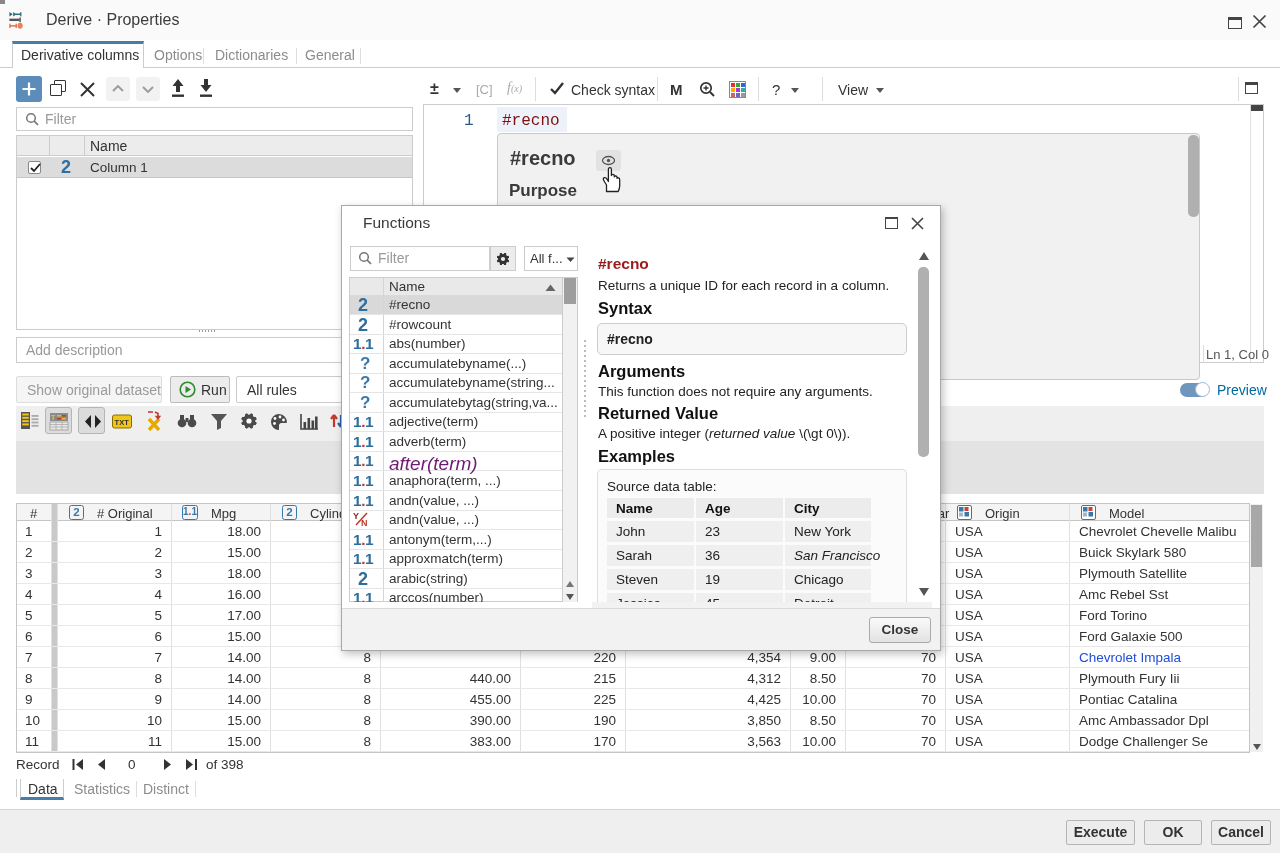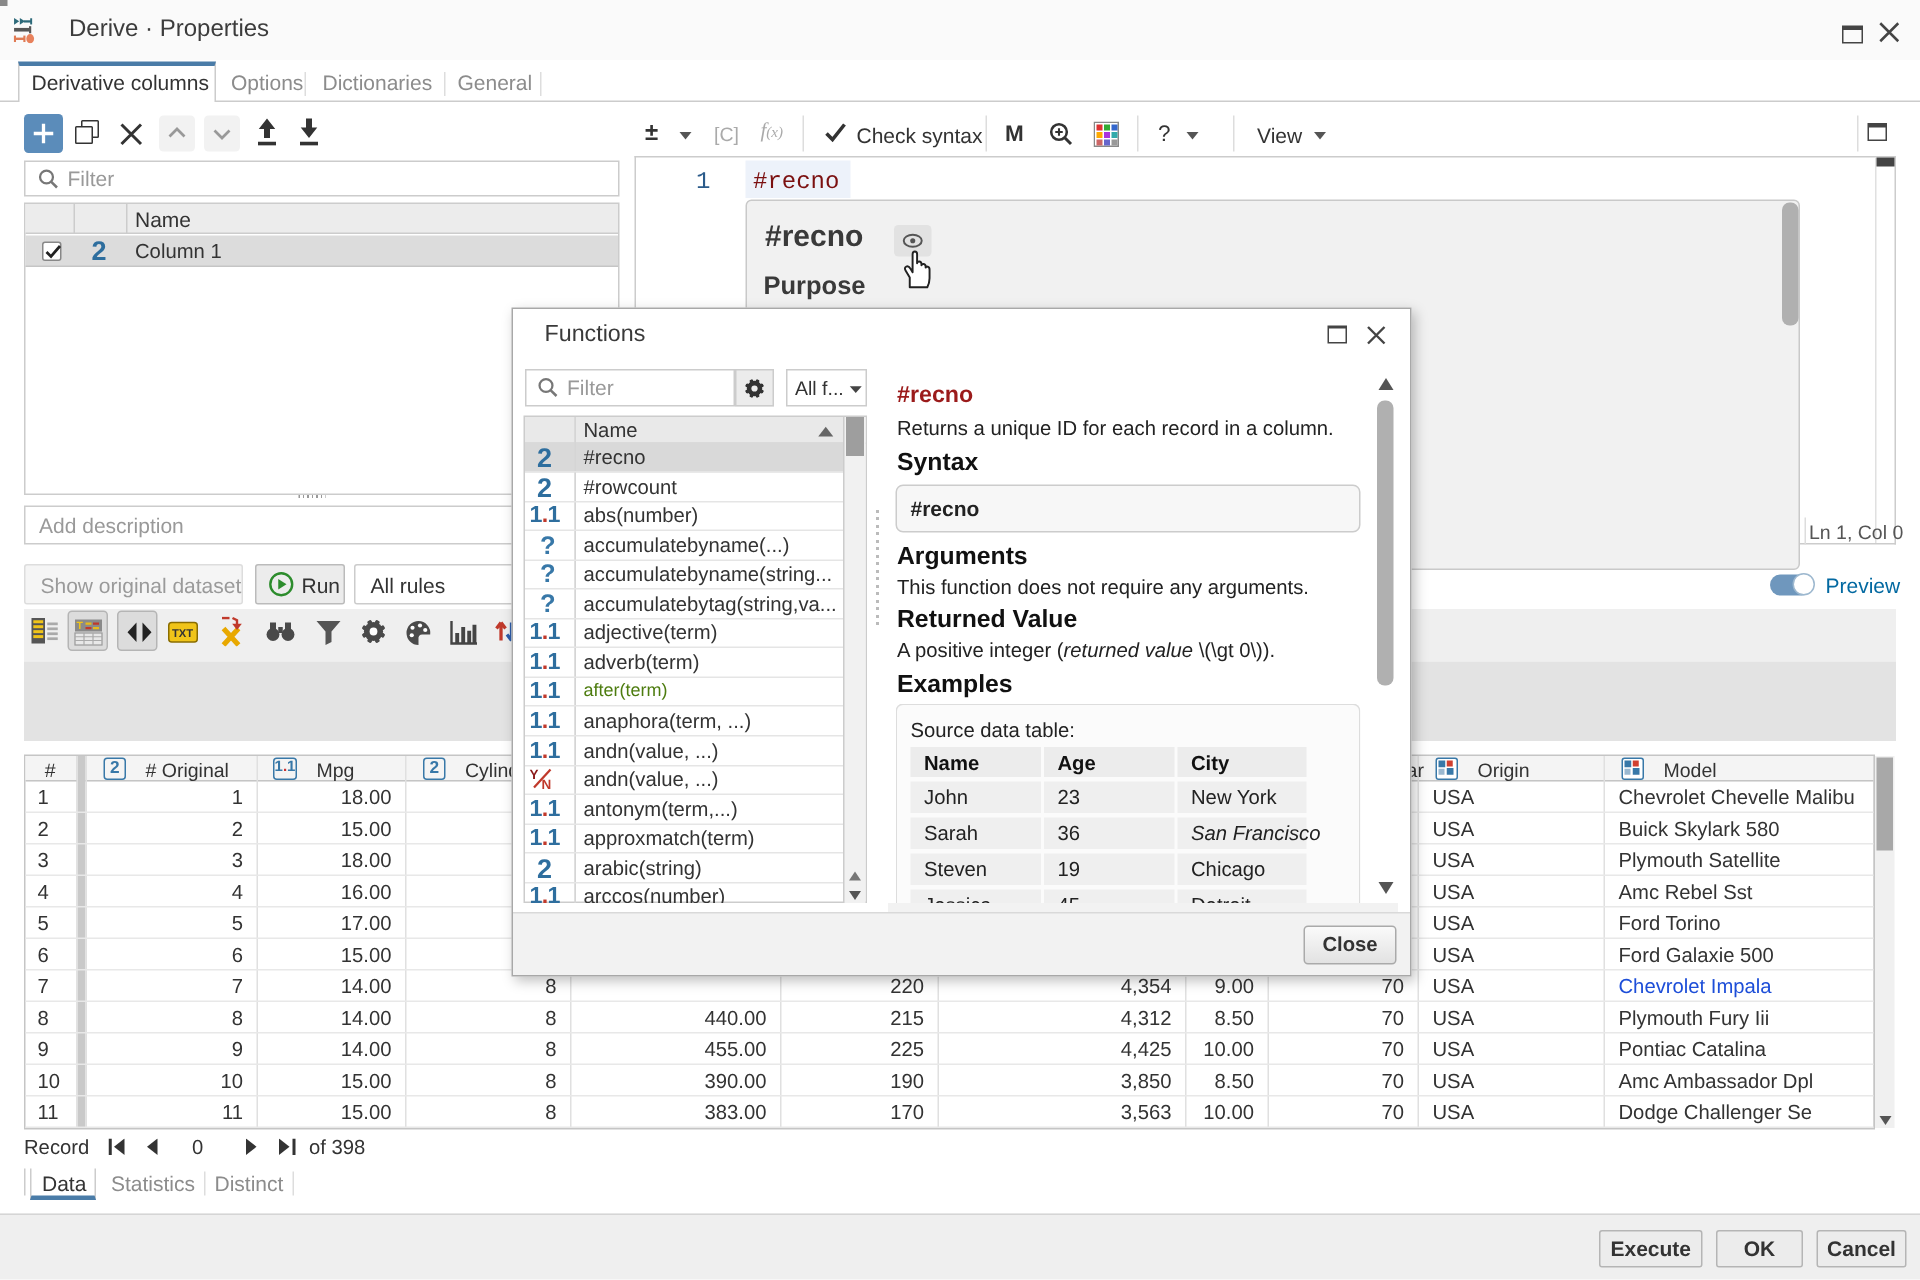--- a/index.html
+++ b/index.html
@@ -616,21 +616,21 @@
 <div class="abs" style="left:360px;top:393px;font-size:17px;font-weight:bold;color:#3878a8;">?</div>
 <div class="abs" style="left:389px;top:395px;font-size:13.5px;color:#333;white-space:nowrap;">accumulatebytag(string,va...</div>
 <div class="abs" style="left:350px;top:431px;width:212px;height:1px;background:#e5e5e5;"></div>
 <div class="abs" style="left:353px;top:413px;font-size:15.5px;font-weight:bold;color:#2e6e9e;letter-spacing:-0.5px;">1<span style="color:#c0392b;">.</span>1</div>
 <div class="abs" style="left:389px;top:414px;font-size:13.5px;color:#333;white-space:nowrap;">adjective(term)</div>
 <div class="abs" style="left:350px;top:451px;width:212px;height:1px;background:#e5e5e5;"></div>
 <div class="abs" style="left:353px;top:433px;font-size:15.5px;font-weight:bold;color:#2e6e9e;letter-spacing:-0.5px;">1<span style="color:#c0392b;">.</span>1</div>
 <div class="abs" style="left:389px;top:434px;font-size:13.5px;color:#333;white-space:nowrap;">adverb(term)</div>
 <div class="abs" style="left:350px;top:470px;width:212px;height:1px;background:#e5e5e5;"></div>
 <div class="abs" style="left:353px;top:452px;font-size:15.5px;font-weight:bold;color:#2e6e9e;letter-spacing:-0.5px;">1<span style="color:#c0392b;">.</span>1</div>
-<div class="abs" style="left:389px;top:453px;font-size:12px;color:#4d7c0f;white-space:nowrap;">after(term)</div>
+<div class="abs" style="left:389px;top:453px;font-size:19px;color:#701a75;white-space:nowrap;font-style:italic;">after(term)</div>
 <div class="abs" style="left:350px;top:490px;width:212px;height:1px;background:#e5e5e5;"></div>
 <div class="abs" style="left:353px;top:472px;font-size:15.5px;font-weight:bold;color:#2e6e9e;letter-spacing:-0.5px;">1<span style="color:#c0392b;">.</span>1</div>
 <div class="abs" style="left:389px;top:473px;font-size:13.5px;color:#333;white-space:nowrap;">anaphora(term, ...)</div>
 <div class="abs" style="left:350px;top:510px;width:212px;height:1px;background:#e5e5e5;"></div>
 <div class="abs" style="left:353px;top:492px;font-size:15.5px;font-weight:bold;color:#2e6e9e;letter-spacing:-0.5px;">1<span style="color:#c0392b;">.</span>1</div>
 <div class="abs" style="left:389px;top:493px;font-size:13.5px;color:#333;white-space:nowrap;">andn(value, ...)</div>
 <div class="abs" style="left:350px;top:529px;width:212px;height:1px;background:#e5e5e5;"></div>
 <div class="abs" style="left:353px;top:511px;">
         <svg width="18" height="16">
           <text x="0" y="8" font-size="9" font-weight="bold" fill="#8b1a1a">Y</text>

